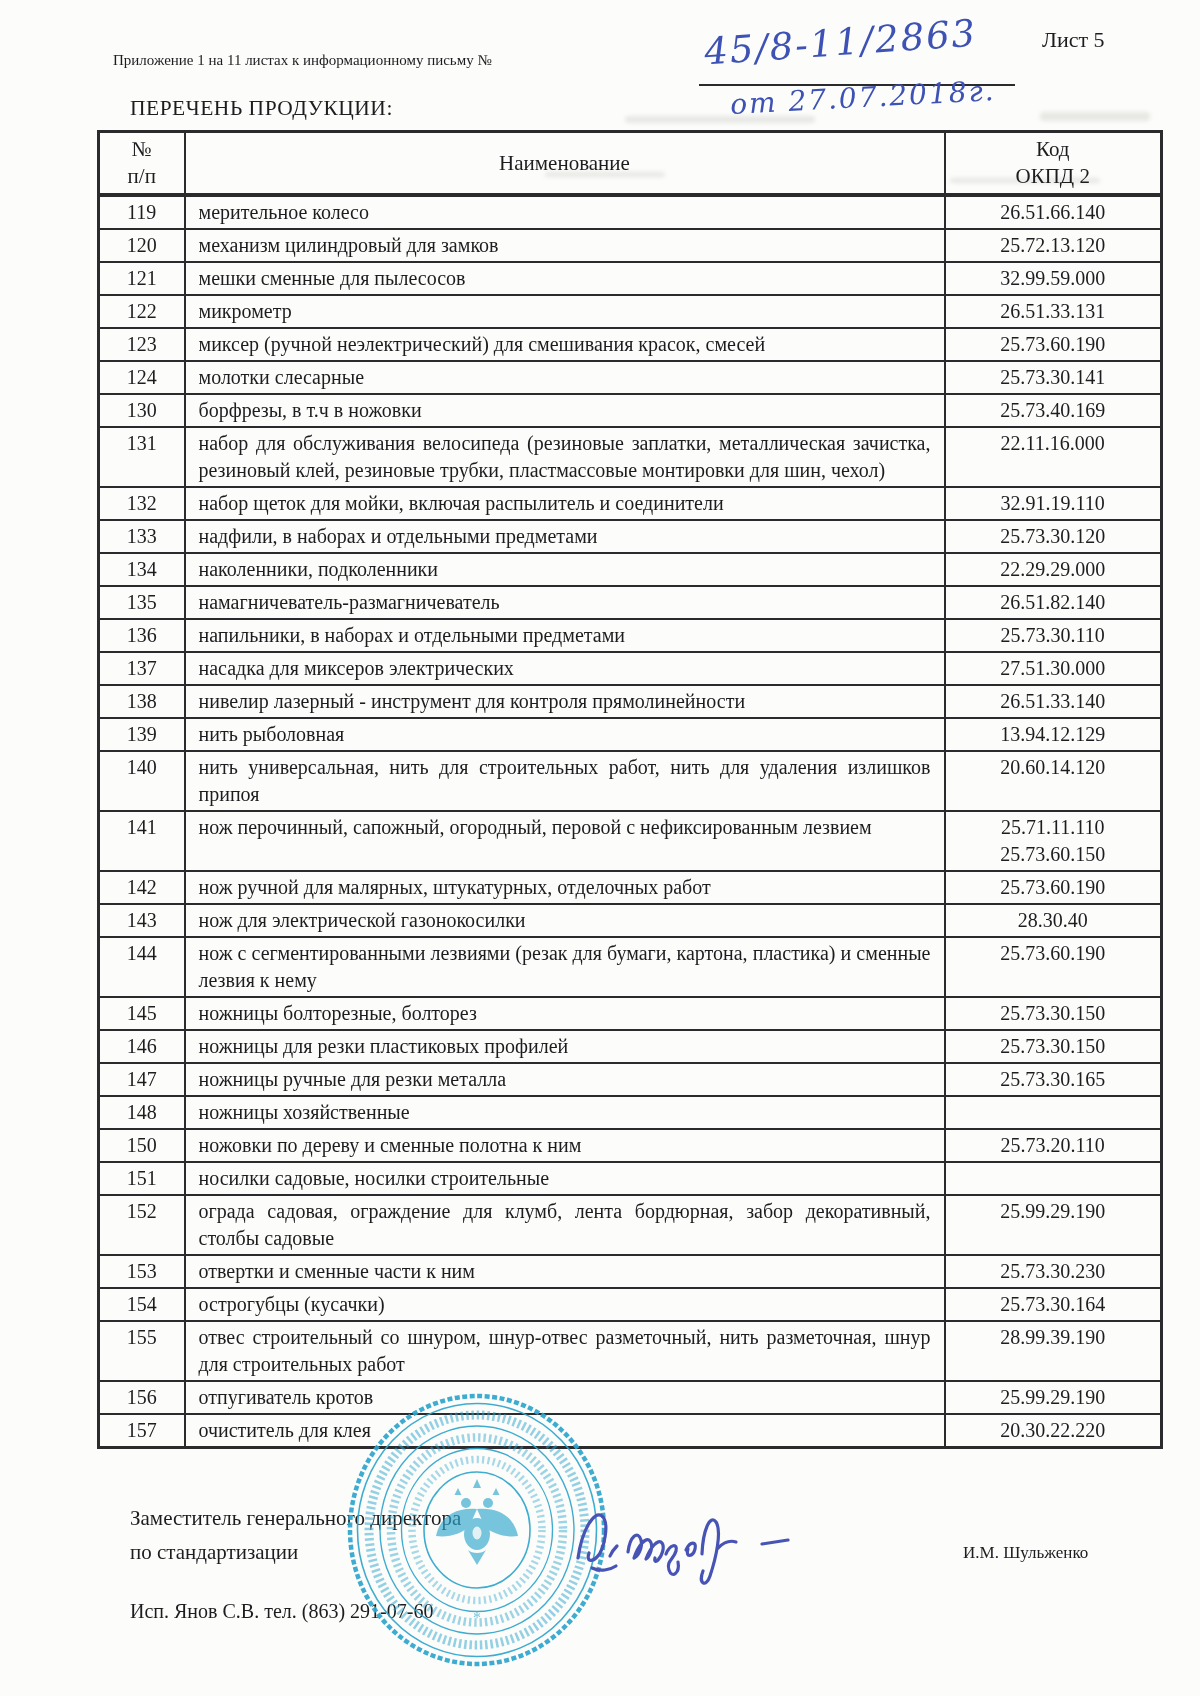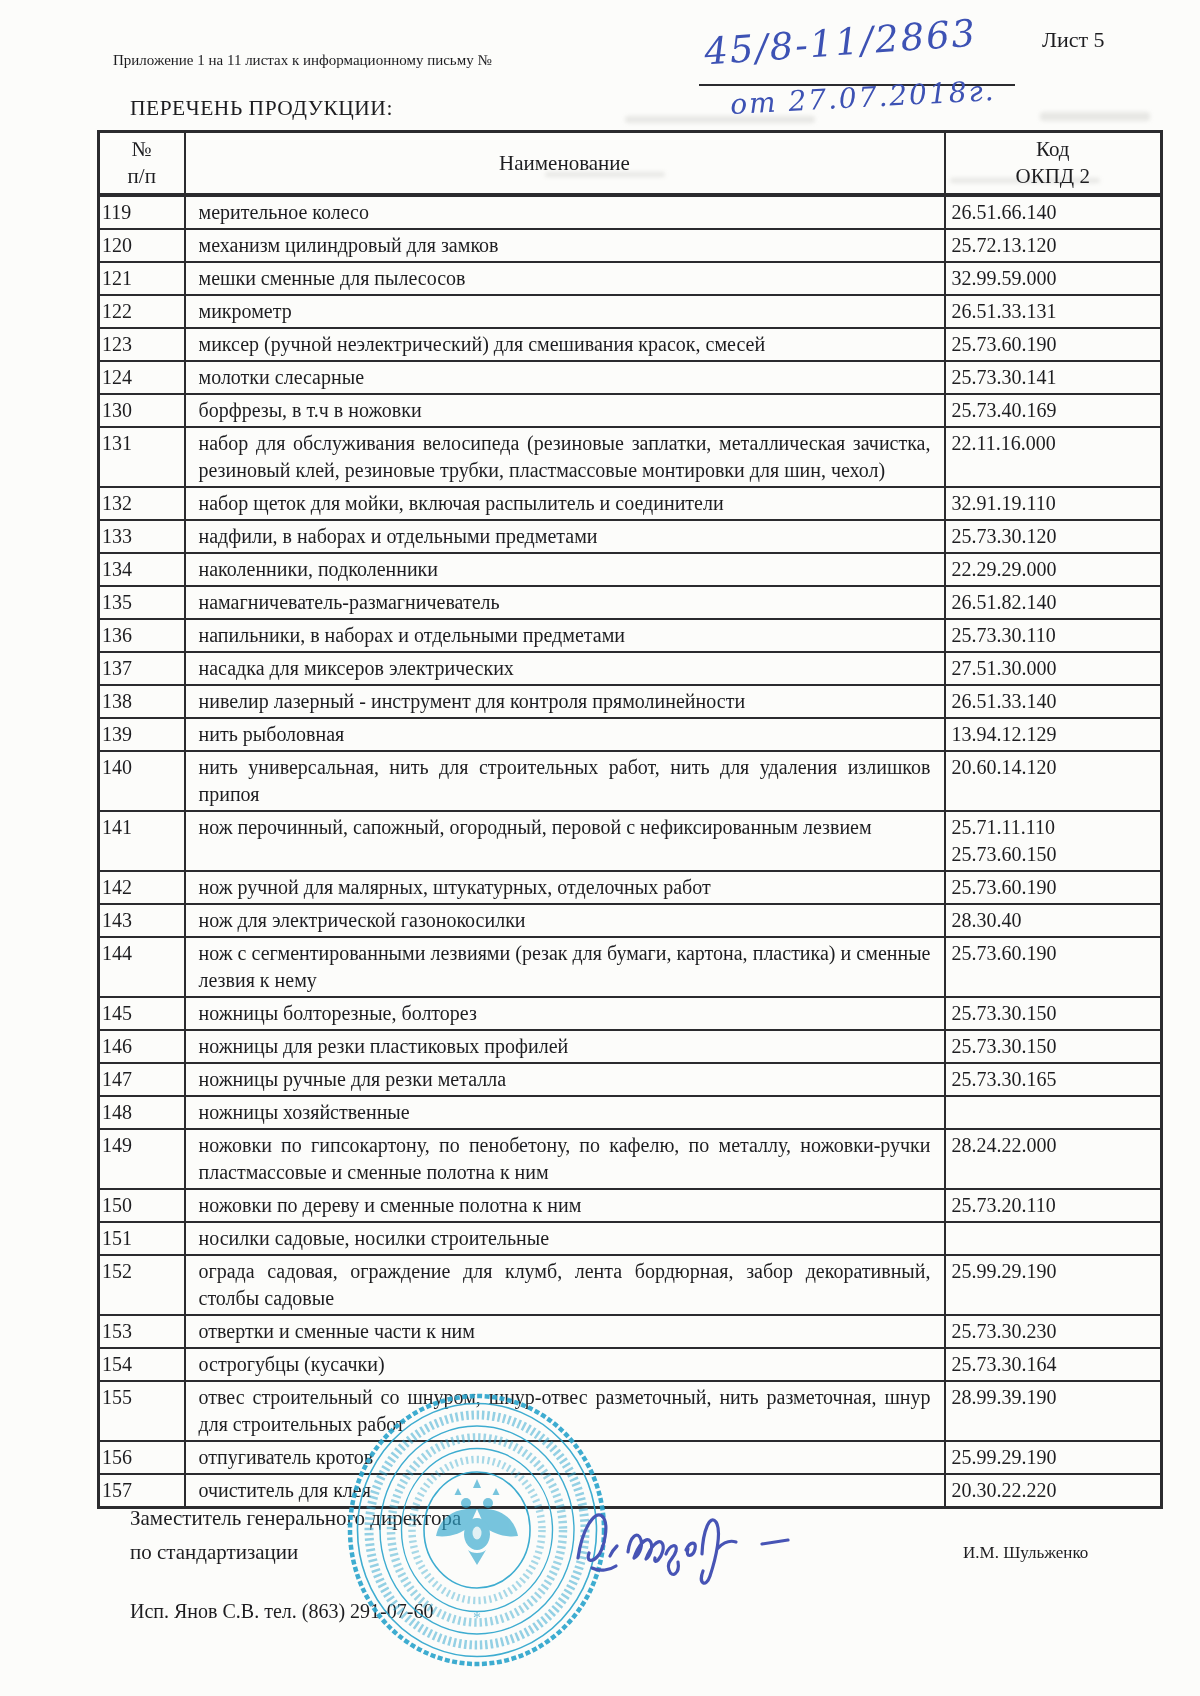--- a/index.html
+++ b/index.html
@@ -29,23 +29,23 @@
   table.products{
     position:absolute;left:97px;top:130px;width:1063px;
     border-collapse:collapse;table-layout:fixed;border:3px solid #2b2b2e;
   }
   .products th,.products td{border:2px solid #2b2b2e;}
   .products thead th{
     border-bottom:4px solid #2b2b2e;font-weight:normal;font-size:21px;
     text-align:center;vertical-align:middle;height:58px;line-height:27px;padding:1px 2px;
   }
   .products td{font-size:20px;line-height:27px;vertical-align:top;padding:2px 6px;}
-  td.c-num{text-align:left;padding:2px 2px;}
+  td.c-num{text-align:center;padding:2px 2px;}
   td.c-name{text-align:justify;padding:2px 13px;}
-  td.c-code{}
+  td.c-code{text-align:center;}
   
   .position-1{position:absolute;left:130px;top:1506px;font-size:21px;}
   .position-2{position:absolute;left:130px;top:1540px;font-size:21px;}
   .signer{position:absolute;left:963px;top:1543px;font-size:17px;}
   .executor{position:absolute;left:130px;top:1600px;font-size:20px;}
   
   .stamp{position:absolute;left:345px;top:1391px;width:264px;height:278px;z-index:5;opacity:.92;}
   .signature{position:absolute;left:566px;top:1496px;width:240px;height:104px;z-index:6;}
   
   .smudge{position:absolute;background:#95958f;opacity:.2;filter:blur(2px);border-radius:3px;}
@@ -255,27 +255,20 @@
           <td class="c-num">147</td>
           <td class="c-name">ножницы ручные для резки металла</td>
           <td class="c-code">
             <div>25.73.30.165</div>
           </td>
         </tr>
         <tr>
           <td class="c-num">148</td>
           <td class="c-name">ножницы хозяйственные</td>
           <td class="c-code"></td>
-        </tr>
-        <tr>
-          <td class="c-num">149</td>
-          <td class="c-name">ножовки по гипсокартону, по пенобетону, по кафелю, по металлу, ножовки-ручки пластмассовые и сменные полотна к ним</td>
-          <td class="c-code">
-            <div>28.24.22.000</div>
-          </td>
         </tr>
         <tr>
           <td class="c-num">150</td>
           <td class="c-name">ножовки по дереву и сменные полотна к ним</td>
           <td class="c-code">
             <div>25.73.20.110</div>
           </td>
         </tr>
         <tr>
           <td class="c-num">151</td>

